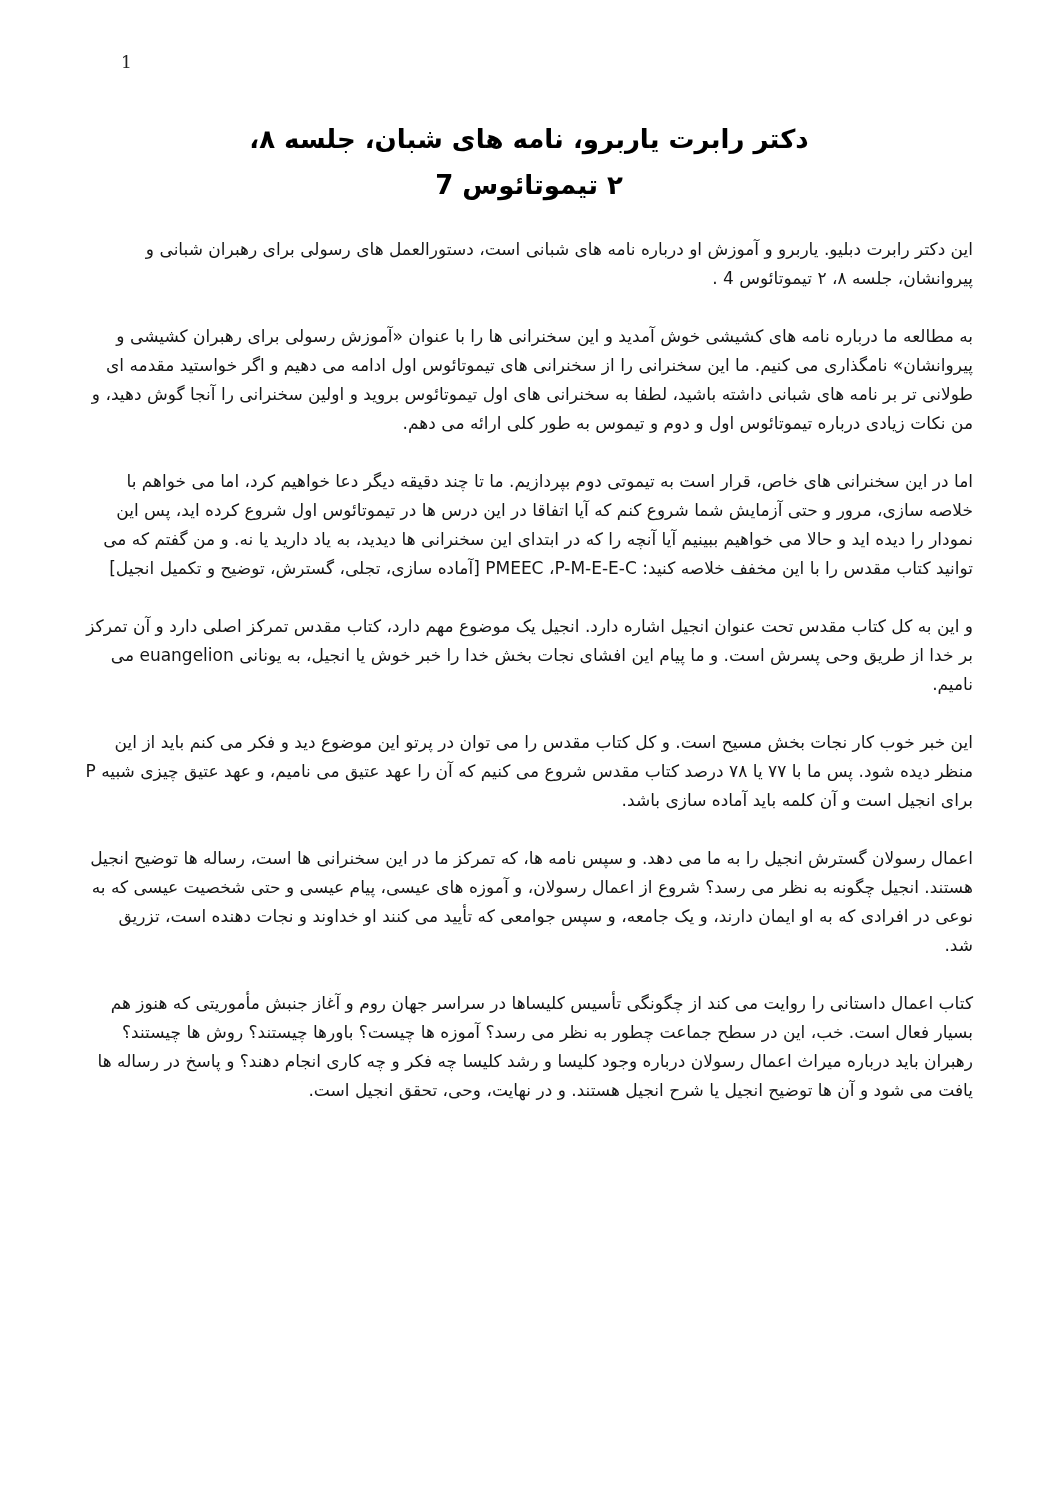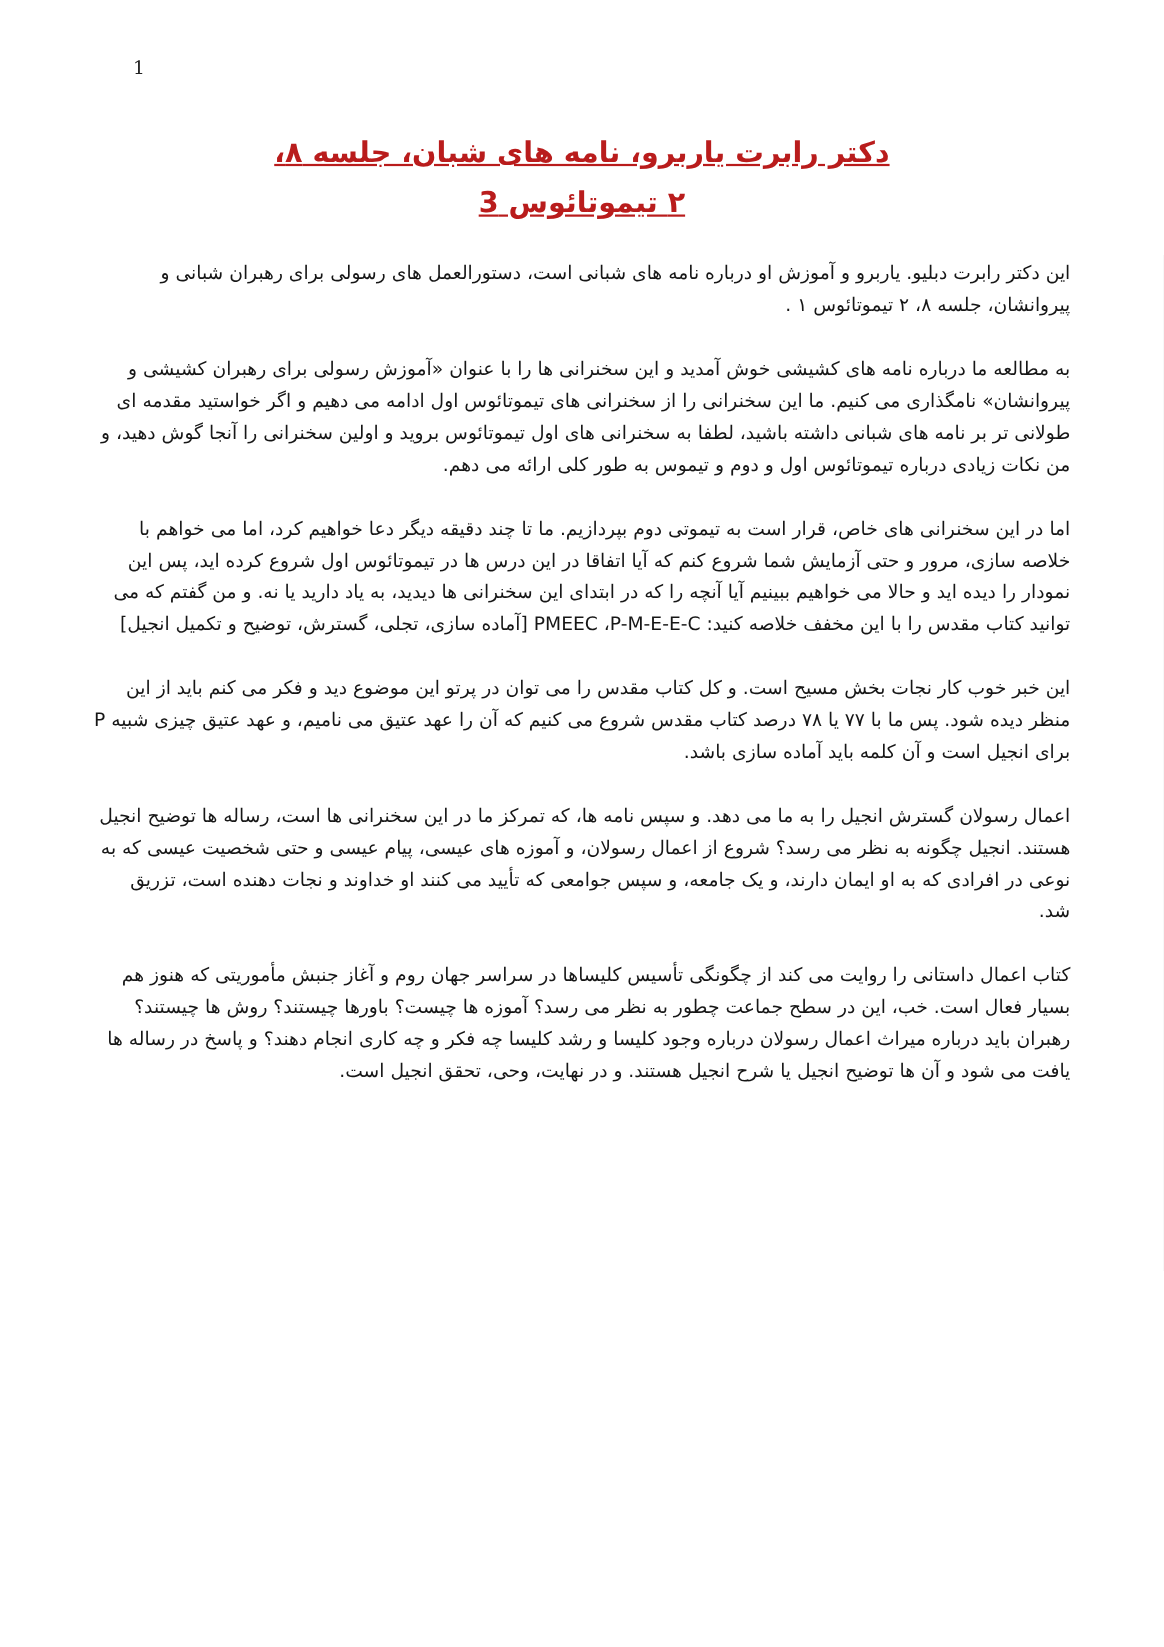--- a/index.html
+++ b/index.html
@@ -32,22 +32,21 @@
       right: 85px;
       direction: rtl;
       unicode-bidi: embed;
     }
     .doc-title {
       margin: 116px 0 0 0;
       text-align: center;
       font-size: 26px;
       line-height: 46px;
       font-weight: bold;
-      color: #b91c1c;
-      text-decoration: underline;
+      color: #000000;
     }
     .doc-title .title-line {
       display: block;
     }
     .copyright {
       margin-top: 3px;
       text-align: center;
       font-size: 16.5px;
       line-height: 27px;
       color: #161616;
@@ -66,28 +65,29 @@
 <body>
 
 <div class="page">
 
   <div class="page-number">1</div>
 
   <div class="content">
 
     <h1 class="doc-title">
       <span class="title-line">دکتر رابرت یاربرو، نامه های شبان، جلسه ۸،</span>
-      <span class="title-line">۲ تیموتائوس 3</span>
+      <span class="title-line">۲ تیموتائوس 7</span>
     </h1>
 
 
     <div class="body-text">
-      <p>این دکتر رابرت دبلیو. یاربرو و آموزش او درباره نامه های شبانی است، دستورالعمل های رسولی برای رهبران شبانی و پیروانشان، جلسه ۸، ۲ تیموتائوس ۱ .</p>
+      <p>این دکتر رابرت دبلیو. یاربرو و آموزش او درباره نامه های شبانی است، دستورالعمل های رسولی برای رهبران شبانی و پیروانشان، جلسه ۸، ۲ تیموتائوس 4 .</p>
       <p>به مطالعه ما درباره نامه های کشیشی خوش آمدید و این سخنرانی ها را با عنوان «آموزش رسولی برای رهبران کشیشی و پیروانشان» نامگذاری می کنیم. ما این سخنرانی را از سخنرانی های تیموتائوس اول ادامه می دهیم و اگر خواستید مقدمه ای طولانی تر بر نامه های شبانی داشته باشید، لطفا به سخنرانی های اول تیموتائوس بروید و اولین سخنرانی را آنجا گوش دهید، و من نکات زیادی درباره تیموتائوس اول و دوم و تیموس به طور کلی ارائه می دهم.</p>
       <p>اما در این سخنرانی های خاص، قرار است به تیموتی دوم بپردازیم. ما تا چند دقیقه دیگر دعا خواهیم کرد، اما می خواهم با خلاصه سازی، مرور و حتی آزمایش شما شروع کنم که آیا اتفاقا در این درس ها در تیموتائوس اول شروع کرده اید، پس این نمودار را دیده اید و حالا می خواهیم ببینیم آیا آنچه را که در ابتدای این سخنرانی ها دیدید، به یاد دارید یا نه. و من گفتم که می توانید کتاب مقدس را با این مخفف خلاصه کنید: P-M-E-E-C‏،‏ PMEEC [آماده سازی، تجلی، گسترش، توضیح و تکمیل انجیل]</p>
+      <p>و این به کل کتاب مقدس تحت عنوان انجیل اشاره دارد. انجیل یک موضوع مهم دارد، کتاب مقدس تمرکز اصلی دارد و آن تمرکز بر خدا از طریق وحی پسرش است. و ما پیام این افشای نجات بخش خدا را خبر خوش یا انجیل، به یونانی euangelion می نامیم.</p>
       <p>این خبر خوب کار نجات بخش مسیح است. و کل کتاب مقدس را می توان در پرتو این موضوع دید و فکر می کنم باید از این منظر دیده شود. پس ما با ۷۷ یا ۷۸ درصد کتاب مقدس شروع می کنیم که آن را عهد عتیق می نامیم، و عهد عتیق چیزی شبیه P برای انجیل است و آن کلمه باید آماده سازی باشد.</p>
       <p>اعمال رسولان گسترش انجیل را به ما می دهد. و سپس نامه ها، که تمرکز ما در این سخنرانی ها است، رساله ها توضیح انجیل هستند. انجیل چگونه به نظر می رسد؟ شروع از اعمال رسولان، و آموزه های عیسی، پیام عیسی و حتی شخصیت عیسی که به نوعی در افرادی که به او ایمان دارند، و یک جامعه، و سپس جوامعی که تأیید می کنند او خداوند و نجات دهنده است، تزریق شد.</p>
       <p>کتاب اعمال داستانی را روایت می کند از چگونگی تأسیس کلیساها در سراسر جهان روم و آغاز جنبش مأموریتی که هنوز هم بسیار فعال است. خب، این در سطح جماعت چطور به نظر می رسد؟ آموزه ها چیست؟ باورها چیستند؟ روش ها چیستند؟ رهبران باید درباره میراث اعمال رسولان درباره وجود کلیسا و رشد کلیسا چه فکر و چه کاری انجام دهند؟ و پاسخ در رساله ها یافت می شود و آن ها توضیح انجیل یا شرح انجیل هستند. و در نهایت، وحی، تحقق انجیل است.</p>
     </div>
 
   </div>
 
 </div>
 
 </body></html>

